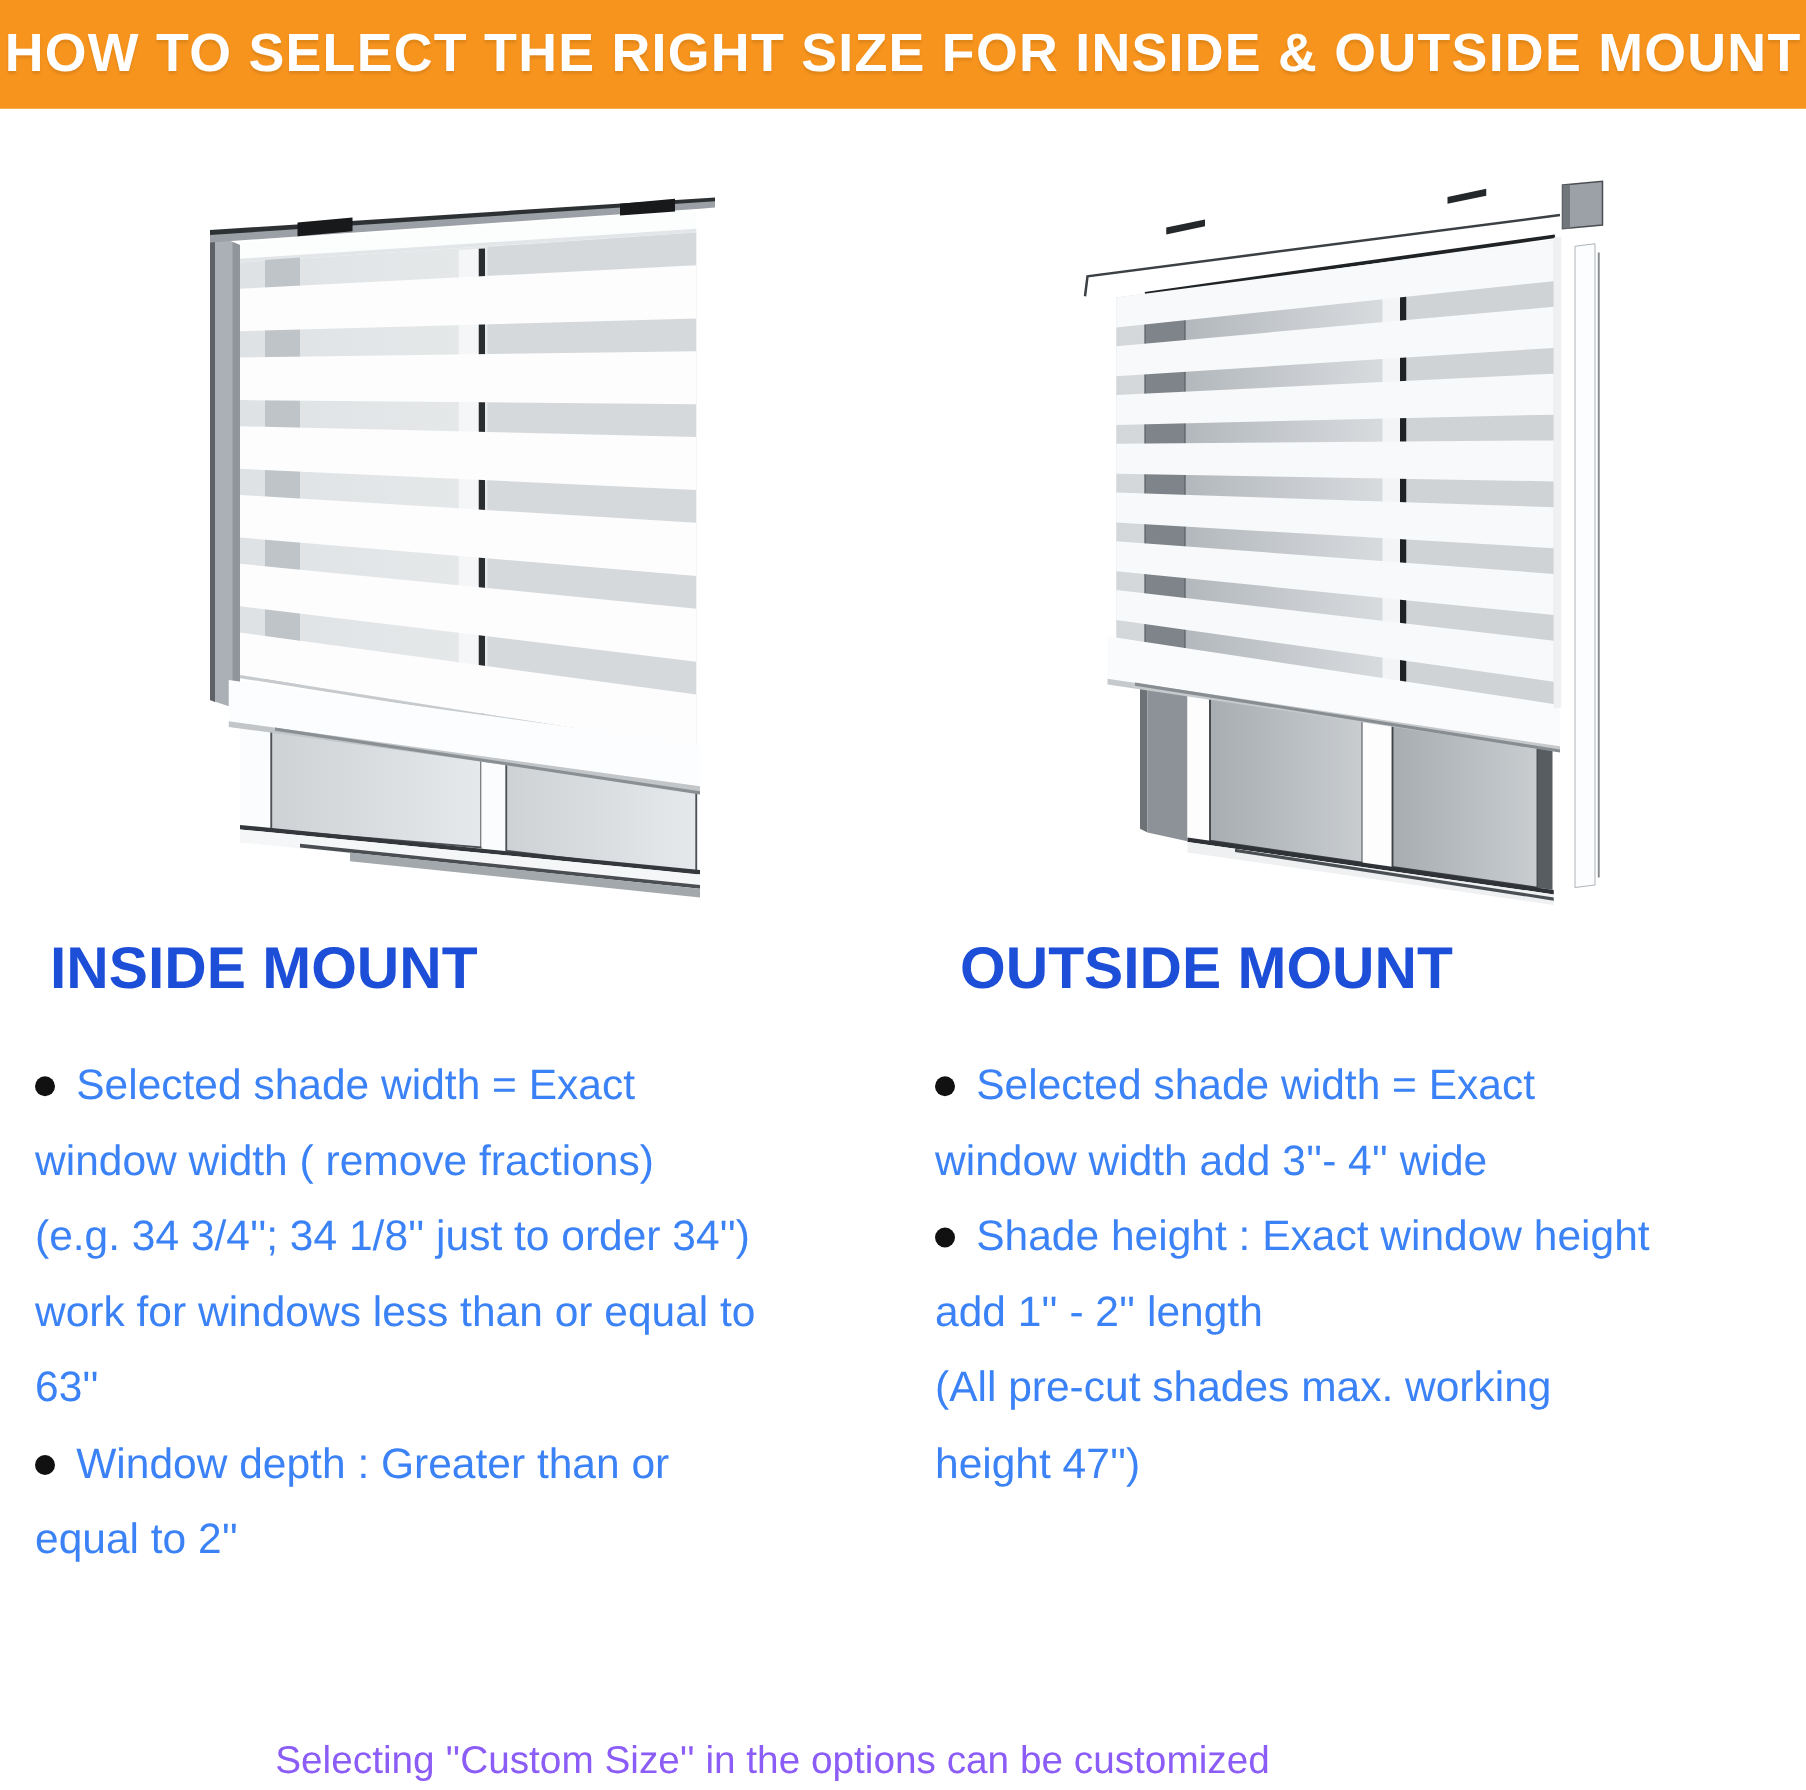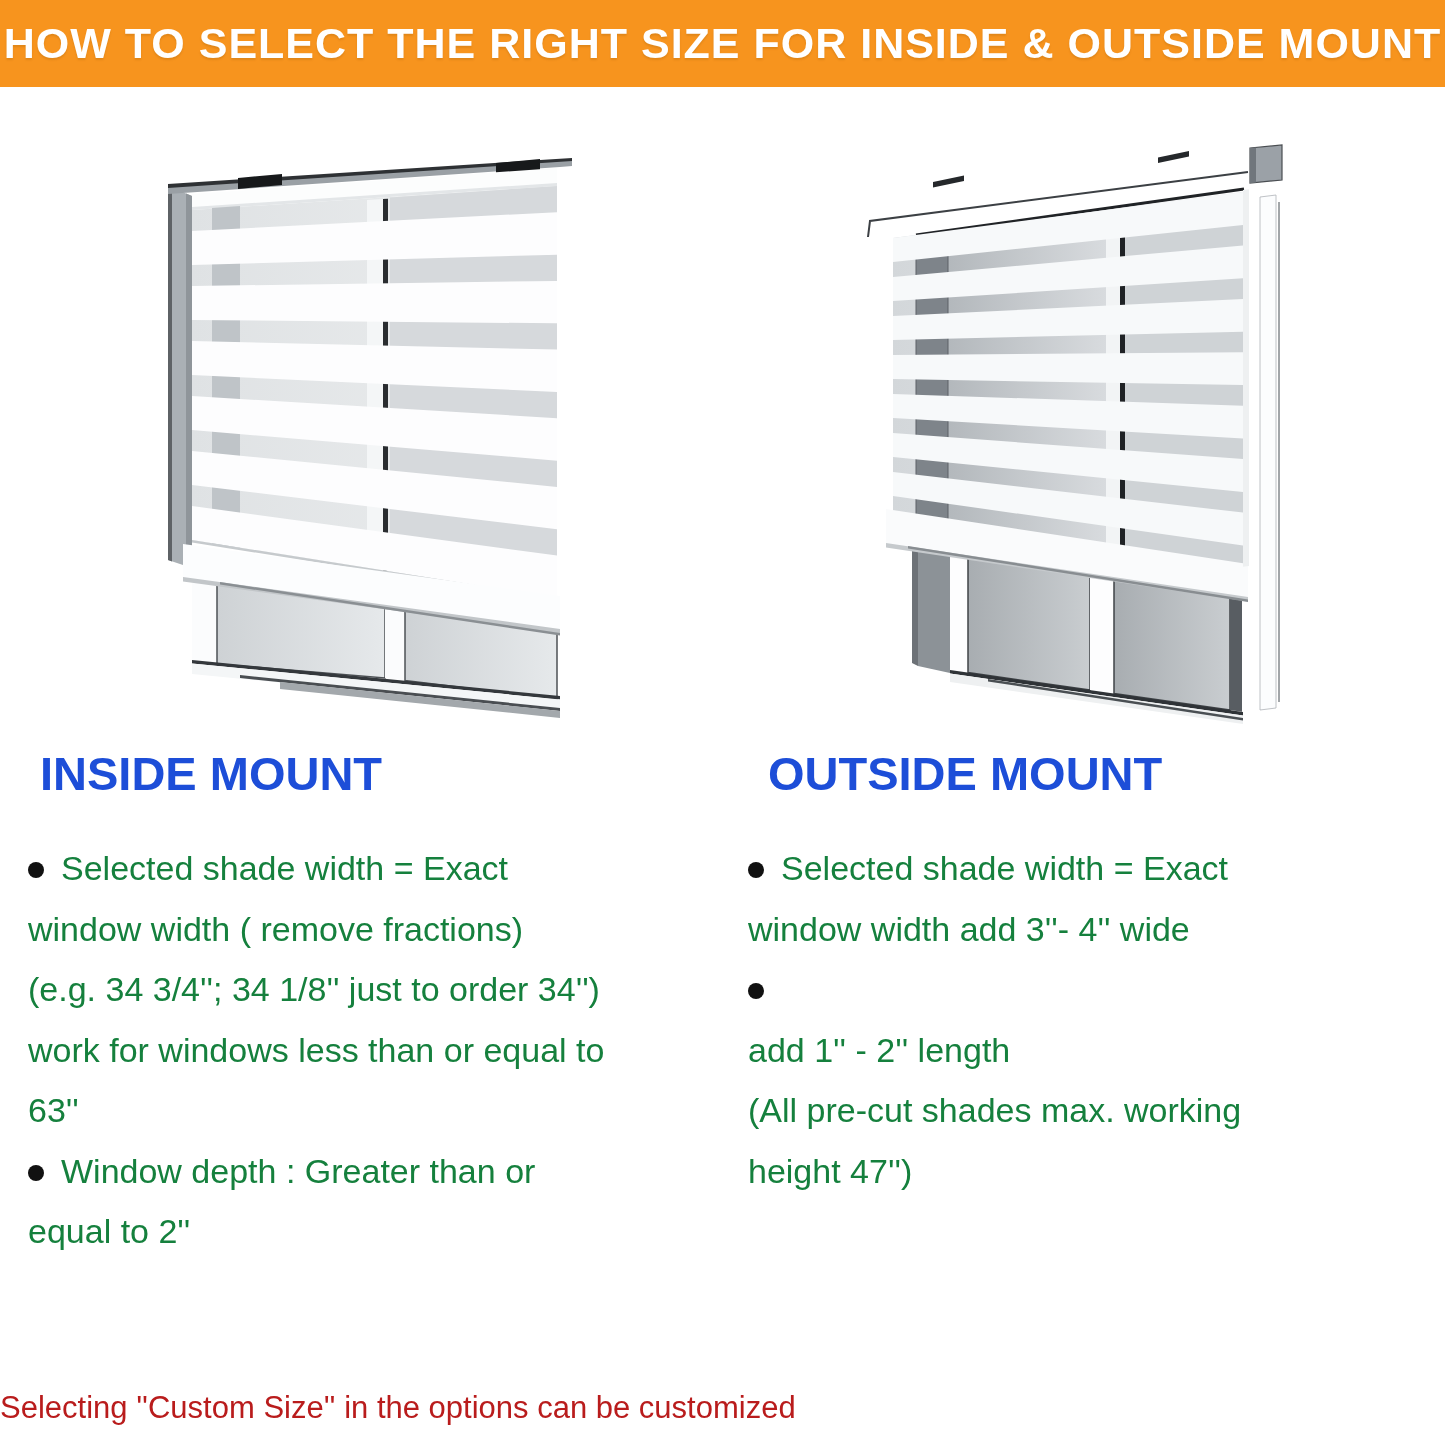--- a/index.html
+++ b/index.html
@@ -18,32 +18,32 @@
   .illus{position:absolute;}
   .illus-left{left:160px;top:148px;}
   .illus-right{left:858px;top:142px;}
   .heading{
     position:absolute;top:750px;margin:0;color:#1d4ed8;font-size:47px;font-weight:bold;
     letter-spacing:0px;white-space:nowrap;line-height:1;
   }
   .heading-left{left:40px;}
   .heading-right{left:768px;}
   .textblock{
-    position:absolute;top:838px;width:690px;color:#15803d;font-size:34px;line-height:60.5px;
+    position:absolute;top:838px;width:690px;color:#3b82f6;font-size:34px;line-height:60.5px;
   }
   .textblock.tb-left{left:28px;}
   .textblock.tb-right{left:748px;}
   .line{white-space:nowrap;}
   .dot{
     display:inline-block;width:16px;height:16px;border-radius:50%;background:#111111;
     margin-right:17px;vertical-align:2px;
   }
   .footer-note{
-    position:absolute;left:0;top:1390px;width:1236px;text-align:left;
-    color:#b91c1c;font-size:31px;letter-spacing:0px;
+    position:absolute;left:0;top:1390px;width:1236px;text-align:center;
+    color:#8b5cf6;font-size:31px;letter-spacing:0px;
   }
 </style>
 </head>
 <body>
 
 <div class="page">
 
   <header class="banner">
     <div class="banner-title">HOW TO SELECT THE RIGHT SIZE FOR INSIDE &amp; OUTSIDE MOUNT</div>
   </header>
@@ -191,21 +191,21 @@
     <div class="line"><span>(e.g. 34 3/4''; 34 1/8'' just to order 34'')</span></div>
     <div class="line"><span>work for windows less than or equal to</span></div>
     <div class="line"><span>63''</span></div>
     <div class="line"><span class="dot"></span><span>Window depth : Greater than or</span></div>
     <div class="line"><span>equal to 2''</span></div>
   </div>
 
   <div class="textblock tb-right">
     <div class="line"><span class="dot"></span><span>Selected shade width = Exact</span></div>
     <div class="line"><span>window width add 3''- 4'' wide</span></div>
-    <div class="line"><span class="dot"></span></div>
+    <div class="line"><span class="dot"></span><span>Shade height : Exact window height</span></div>
     <div class="line"><span>add 1'' - 2'' length</span></div>
     <div class="line"><span>(All pre-cut shades max. working</span></div>
     <div class="line"><span>height 47'')</span></div>
   </div>
 
   <div class="footer-note">Selecting ''Custom Size'' in the options can be customized</div>
 
 </div>
 
 </body></html>

